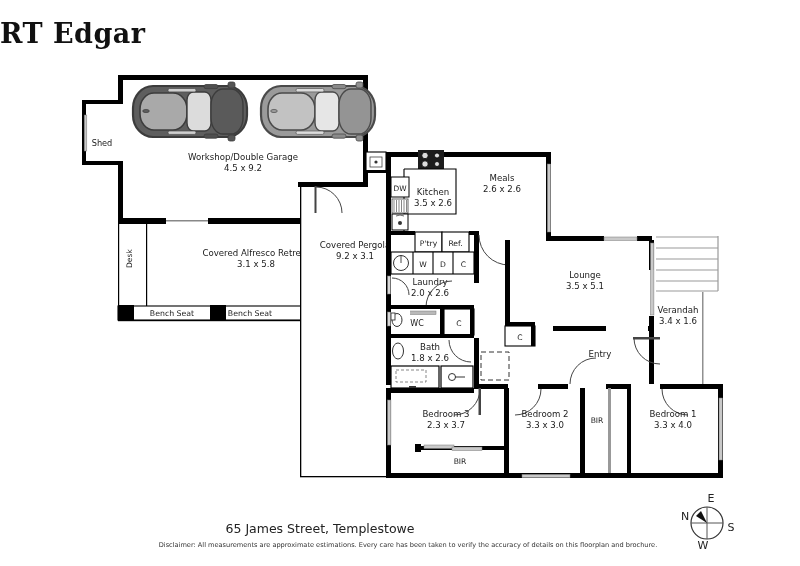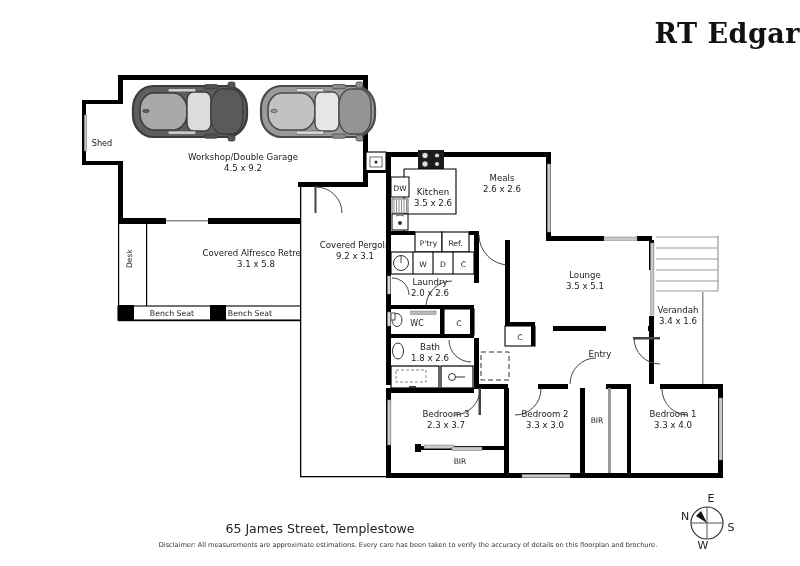--- a/index.html
+++ b/index.html
@@ -1,19 +1,19 @@
 <!DOCTYPE html>
 <html><head>
 <meta charset="utf-8">
 <style>
   html,body{margin:0;padding:0;background:#ffffff;}
   body{width:800px;height:566px;position:relative;overflow:hidden;
        font-family:"DejaVu Sans","Liberation Sans",sans-serif;color:#1a1a1a;}
 
-  #brand{position:absolute;left:0;top:18px;width:800px;text-align:right;
+  #brand{position:absolute;left:0;top:18px;width:800px;text-align:left;
          font-family:"DejaVu Serif","Liberation Serif",serif;
          font-weight:700;font-size:27px;letter-spacing:.5px;color:#111;}
 
   #plan{position:absolute;left:0;top:0;width:800px;height:566px;}
 
   #address{position:absolute;left:0;top:521px;width:640px;text-align:center;
            font-size:12.5px;color:#222;}
   #disclaimer{position:absolute;left:0;top:541px;width:800px;text-align:center;
            font-size:6.6px;color:#333;margin-left:8px;}
 

